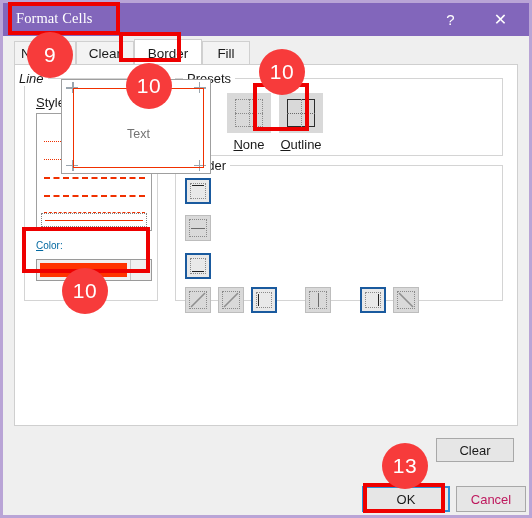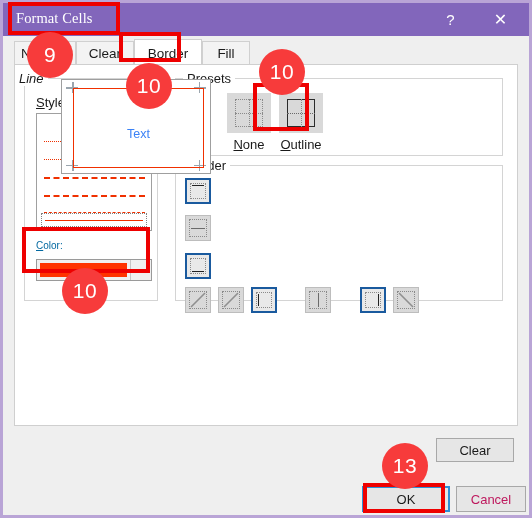--- a/index.html
+++ b/index.html
@@ -276,21 +276,21 @@
     left: 11px; top: 8px;
     width: 131px; height: 80px;
     box-sizing: border-box;
     border: 1.6px solid #f03000;
   }
   #preview-text {
     position: absolute;
     left: 0; right: 0; top: 38px;
     text-align: center;
     font-size: 12.5px;
-    color: #3b82f6;
+    color: #737373;
   }
   .ptick { position: absolute; background: #9aa5ae; }
 
   
   #clear-btn {
     position: absolute;
     left: 433px; top: 435px;
     width: 78px; height: 24px;
     box-sizing: border-box;
     background: #e6e6e6;

